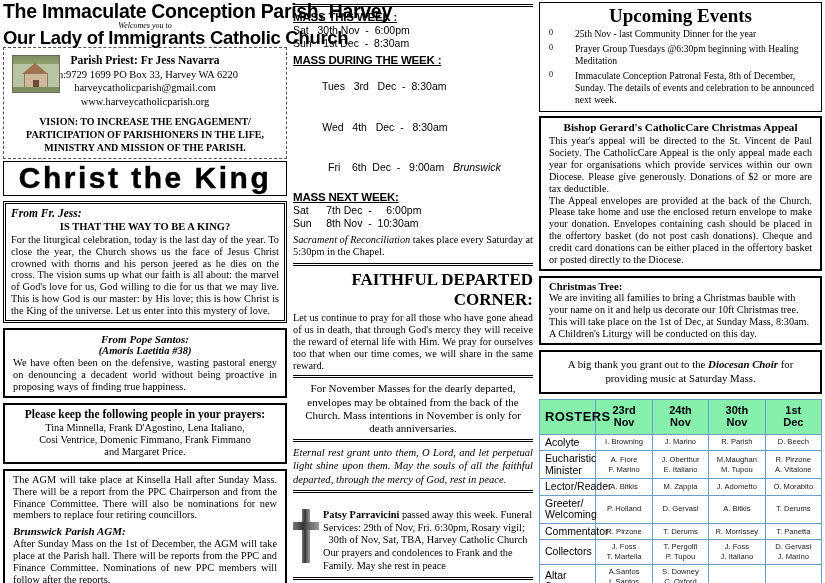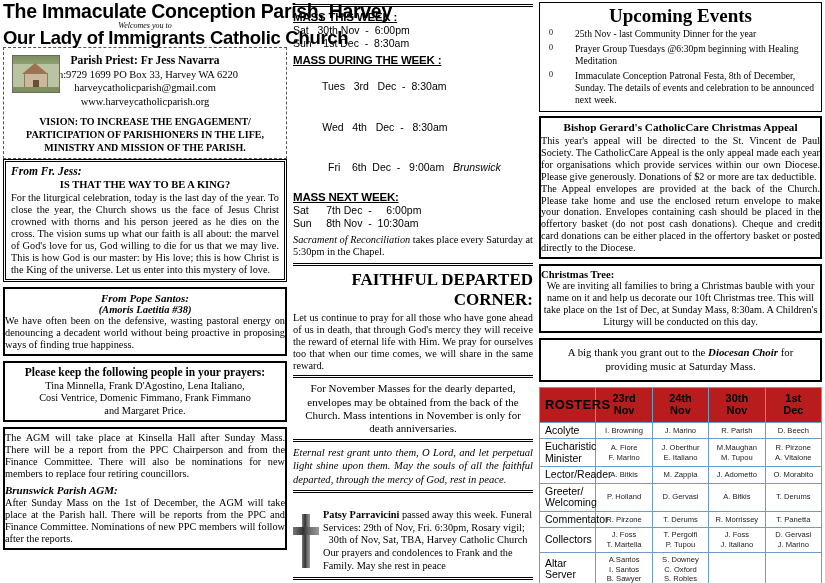--- a/index.html
+++ b/index.html
@@ -9,21 +9,21 @@
     color:#000;
     overflow:hidden;
   }
   .page{position:relative;width:825px;height:583px;display:flex;gap:0;padding:2px 3px 0 3px;box-sizing:border-box;}
   .col{box-sizing:border-box;}
   .col-left{width:287px;padding-right:3px;}
   .col-mid{width:246px;padding:0 3px;}
   .col-right{width:286px;padding-left:3px;}
 
   
-  .box{border:2px solid #000;padding:3px 0;margin-bottom:5px;box-sizing:border-box;}
+  .box{border:2px solid #000;padding:3px 8px;margin-bottom:5px;box-sizing:border-box;}
   .box-dbl{border:3px double #000;padding:3px 5px;margin-bottom:5px;box-sizing:border-box;}
   .box-dash{border:1px dashed #555;padding:2px 5px;box-sizing:border-box;}
   .box-thin{border:1px solid #000;padding:2px 5px;margin-bottom:4px;box-sizing:border-box;}
 
   .hr-dbl{border:0;border-top:3px double #000;margin:4px 0;height:0;}
 
   
   .masthead{text-align:center;line-height:1.0;}
   .mast1{font-family:"Liberation Sans",sans-serif;font-weight:bold;font-size:19.5px;letter-spacing:-0.3px;white-space:nowrap;}
   .mast-welcome{font-family:"Liberation Serif",serif;font-style:italic;font-size:8px;line-height:1;margin:0;}
@@ -64,39 +64,39 @@
   .mass-row{font-family:"Liberation Sans",sans-serif;font-size:10.5px;line-height:1.28;white-space:pre;}
   .mass-row i{font-style:italic;}
   .mass-block{margin-bottom:3px;}
   .recon{font-size:10.3px;line-height:1.22;margin:3px 0 0 0;}
   .recon i{font-style:italic;}
   .fdc-h{text-align:right;font-weight:bold;font-size:17px;margin-bottom:2px;}
   .ital-c{font-style:italic;font-size:10.6px;line-height:1.25;text-align:justify;margin:0;}
   .cross{width:26px;height:54px;position:relative;flex:0 0 26px;margin-right:4px;}
   .cross .v{position:absolute;left:9px;top:0;width:8px;height:54px;background:linear-gradient(to right,#777,#333 40%,#666 60%,#999);}
   .cross .h{position:absolute;left:0;top:13px;width:26px;height:8px;background:linear-gradient(to right,#777,#333 40%,#666 60%,#999);}
-  .funeral{display:flex;align-items:center;margin-top:16px;}
+  .funeral{display:flex;align-items:flex-start;margin-top:16px;}
   .funeral-txt{font-size:10.3px;line-height:1.24;}
   .tbc-h{font-weight:bold;font-size:11px;margin:0 0 2px 0;}
 
   
   .ue-title{font-family:"Liberation Serif",serif;font-weight:bold;font-size:19px;text-align:center;line-height:1.05;margin-bottom:2px;}
   .ue-list{margin:0;padding:0;list-style:none;}
   .ue-list li{font-size:9.6px;line-height:1.25;display:flex;margin-bottom:3px;}
   .ue-bullet{flex:0 0 26px;text-align:left;padding-left:5px;font-size:8px;}
   .ue-txt{flex:1;}
   .rbox-h{text-align:center;font-weight:bold;font-size:11.2px;margin-bottom:2px;}
   .rbox-p{font-size:10.2px;text-align:justify;line-height:1.17;margin:0;}
   .xmas-h{font-weight:bold;font-size:10.6px;}
   .thanks{text-align:center;font-size:10.8px;line-height:1.28;}
   .thanks b{font-style:italic;font-weight:bold;}
 
   table.rosters{border-collapse:collapse;width:100%;table-layout:fixed;font-family:"Liberation Sans",sans-serif;}
   table.rosters td,table.rosters th{border:1px solid #6f9cc4;padding:2px 1px;text-align:center;vertical-align:middle;}
-  table.rosters thead th{background:#b91c1c;font-weight:bold;font-size:11px;line-height:1.08;height:30px;}
+  table.rosters thead th{background:#86efac;font-weight:bold;font-size:11px;line-height:1.08;height:30px;}
   table.rosters thead th.first{text-align:left;padding-left:5px;font-size:13px;letter-spacing:0.4px;}
   table.rosters td.lbl{text-align:left;padding-left:5px;font-size:10.5px;line-height:1.1;}
   table.rosters td.cell{font-size:7.6px;line-height:1.28;color:#1a1a1a;}
 </style>
 </head>
 <body>
 
 <div class="page">
 
   <div class="col col-left">
@@ -116,20 +116,23 @@
             <div class="grass"></div>
         </div>
         <div class="pp">Parish Priest: Fr Jess Navarra</div>
         <div>Ph:9729 1699        PO Box 33,  Harvey WA 6220</div>
         <div>harveycatholicparish@gmail.com</div>
         <div>www.harveycatholicparish.org</div>
       </div>
       <div class="vision">VISION:  TO INCREASE THE ENGAGEMENT/ PARTICIPATION OF PARISHIONERS IN THE LIFE, MINISTRY AND MISSION OF THE PARISH.</div>
     </div>
 
+    <div class="ctk-wrap">
+      <div class="ctk">Christ the King</div>
+    </div>
 
     <div class="box-dbl">
       <div class="hdg-it">From Fr. Jess:</div>
       <div class="sub-center">IS THAT THE WAY TO BE A KING?</div>
       <p class="para">For the liturgical celebration, today is the last day of the year. To close the year, the Church shows us the face of Jesus Christ crowned with thorns and his person jeered as he dies on the cross. The vision sums up what our faith is all about: the marvel of God's love for us, God willing to die for us that we may live. This is how God is our master: by His love; this is how Christ is the King of the universe. Let us enter into this mystery of love.</p>
     </div>
 
     <div class="box">
       <div class="pope-t1">From Pope Santos:</div>
       <div class="pope-t2">(Amoris Laetitia #38)</div>
@@ -242,21 +245,21 @@
     </div>
 
     <div class="box">
       <div class="rbox-h">Bishop Gerard's CatholicCare  Christmas Appeal</div>
       <p class="rbox-p">This year's appeal will be directed to the St. Vincent de Paul Society. The CatholicCare Appeal is the only appeal made each year for organisations which provide services within our own Diocese. Please give generously. Donations of $2 or more are tax deductible.</p>
       <p class="rbox-p">The Appeal envelopes are provided at the back of the Church. Please take home and use the enclosed return envelope to make your donation. Envelopes containing cash should be placed in the offertory basket (do not post cash donations). Cheque and credit card donations can be either placed in the offertory basket or posted directly to the Diocese.</p>
     </div>
 
     <div class="box">
       <div class="xmas-h">Christmas Tree:</div>
-      <p class="rbox-p" style="text-align:center">We are inviting all families to bring a Christmas bauble with your name on it and help us decorate our 10ft Christmas tree. This will take place on the 1st of Dec, at Sunday Mass, 8:30am. A Children's Liturgy will be conducted on this day.</p>
+      <p class="rbox-p" style="text-align:left">We are inviting all families to bring a Christmas bauble with your name on it and help us decorate our 10ft Christmas tree. This will take place on the 1st of Dec, at Sunday Mass, 8:30am. A Children's Liturgy will be conducted on this day.</p>
     </div>
 
     <div class="box" style="padding:6px 5px;">
       <div class="thanks">
         <span>A big thank you grant out to the </span><b>Diocesan Choir</b><span> for providing music at Saturday Mass.</span>
       </div>
     </div>
 
     <table class="rosters">
       <thead>

